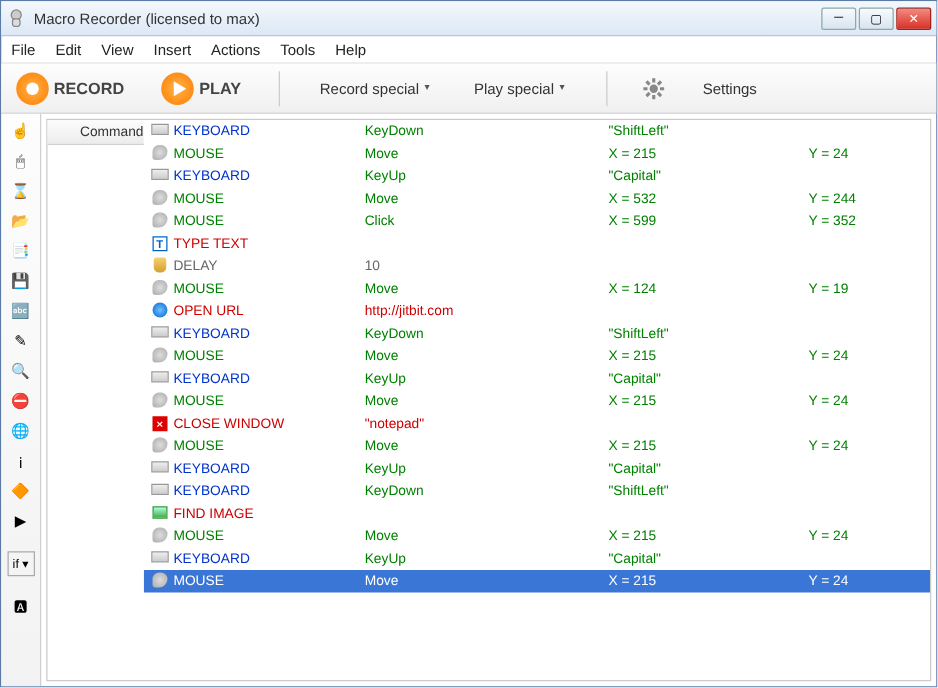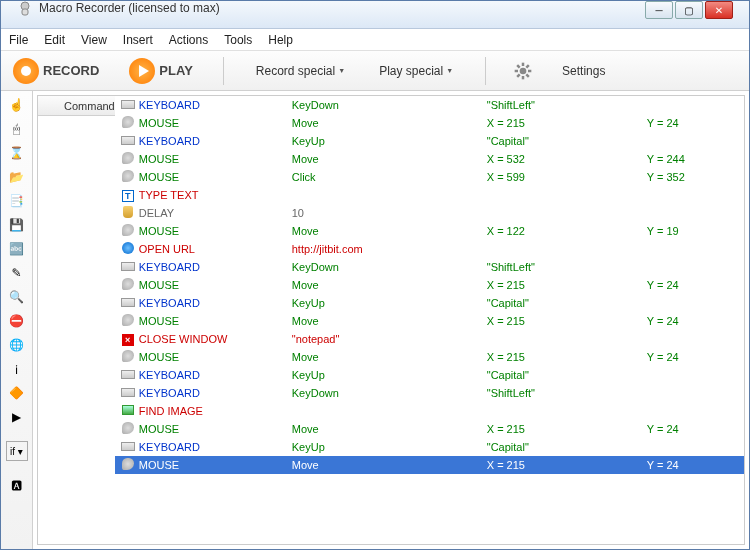--- a/index.html
+++ b/index.html
@@ -1,18 +1,18 @@
 <!DOCTYPE html>
 <html><head>
 <meta charset="utf-8">
 <style>
 * { box-sizing: border-box; margin: 0; padding: 0; }
 body { font-family: "Segoe UI", Tahoma, sans-serif; font-size: 11px; background: #fff; overflow: hidden; }
 .window { width: 750px; height: 550px; border: 1px solid #5a7ba8; background: #fff; display: flex; flex-direction: column; }
-.titlebar { height: 28px; background: linear-gradient(#f4f8fc, #dce8f6); display: flex; align-items: flex-start; padding: 0 16px; border-bottom: 1px solid #b8c8dc; }
+.titlebar { height: 28px; background: linear-gradient(#f4f8fc, #dce8f6); display: flex; align-items: center; padding: 0 4px; border-bottom: 1px solid #b8c8dc; }
 .titlebar .appicon { width: 16px; height: 16px; margin-right: 6px; }
 .titlebar .title { flex: 1; color: #333; font-size: 12px; }
 .winbtns { display: flex; gap: 2px; }
 .winbtn { width: 28px; height: 18px; border: 1px solid #8aa; background: linear-gradient(#f8fafd,#d8e4f0); font-size: 10px; display: flex; align-items: center; justify-content: center; cursor: pointer; border-radius: 2px; }
 .winbtn.close { background: linear-gradient(#f28b82,#d93025); color: #fff; border-color: #a02018; }
 .menubar { height: 22px; display: flex; align-items: center; padding: 0 8px; gap: 16px; color: #222; font-size: 12px; border-bottom: 1px solid #e0e0e0; }
 .menubar span { cursor: default; }
 .toolbar { height: 40px; display: flex; align-items: center; padding: 0 8px; gap: 22px; border-bottom: 1px solid #d0d0d0; background: linear-gradient(#fdfdfd,#f0f0f0); }
 .bigbtn { display: flex; align-items: center; gap: 4px; cursor: pointer; padding: 2px 4px; }
 .bigbtn .circ { width: 26px; height: 26px; border-radius: 50%; display: flex; align-items: center; justify-content: center; }
@@ -191,21 +191,21 @@
             <span class="ricon"><span class="ic-d"></span></span>
             <span class="cmd t-gray">DELAY</span>
             <span class="c1 t-gray">10</span>
             <span class="c2 t-gray"></span>
             <span class="c3 t-gray"></span>
           </div>
           <div class="row">
             <span class="ricon"><span class="ic-m"></span></span>
             <span class="cmd t-green">MOUSE</span>
             <span class="c1 t-green">Move</span>
-            <span class="c2 t-green">X = 122</span>
+            <span class="c2 t-green">X = 124</span>
             <span class="c3 t-green">Y = 19</span>
           </div>
           <div class="row">
             <span class="ricon"><span class="ic-url"></span></span>
             <span class="cmd t-red">OPEN URL</span>
             <span class="c1 t-red">http://jitbit.com</span>
             <span class="c2 t-gray"></span>
             <span class="c3 t-gray"></span>
           </div>
           <div class="row">

